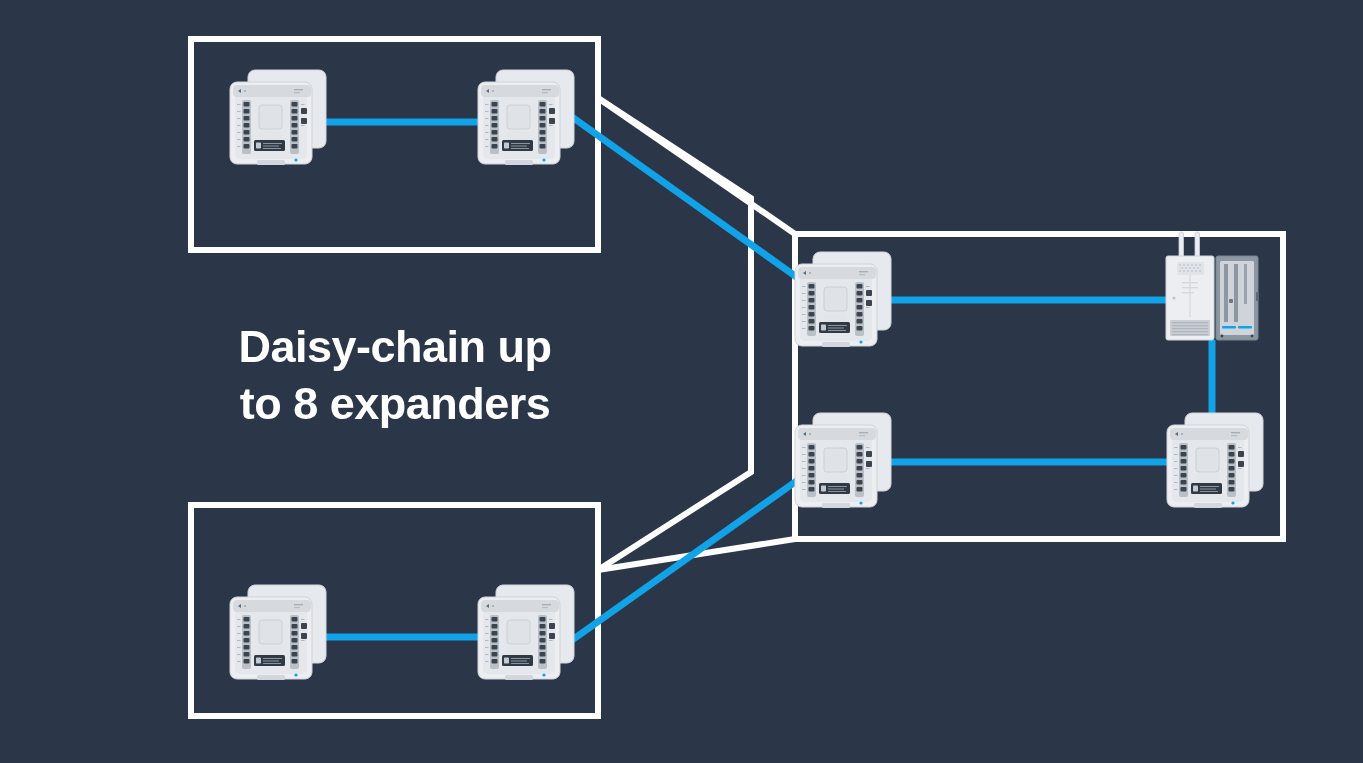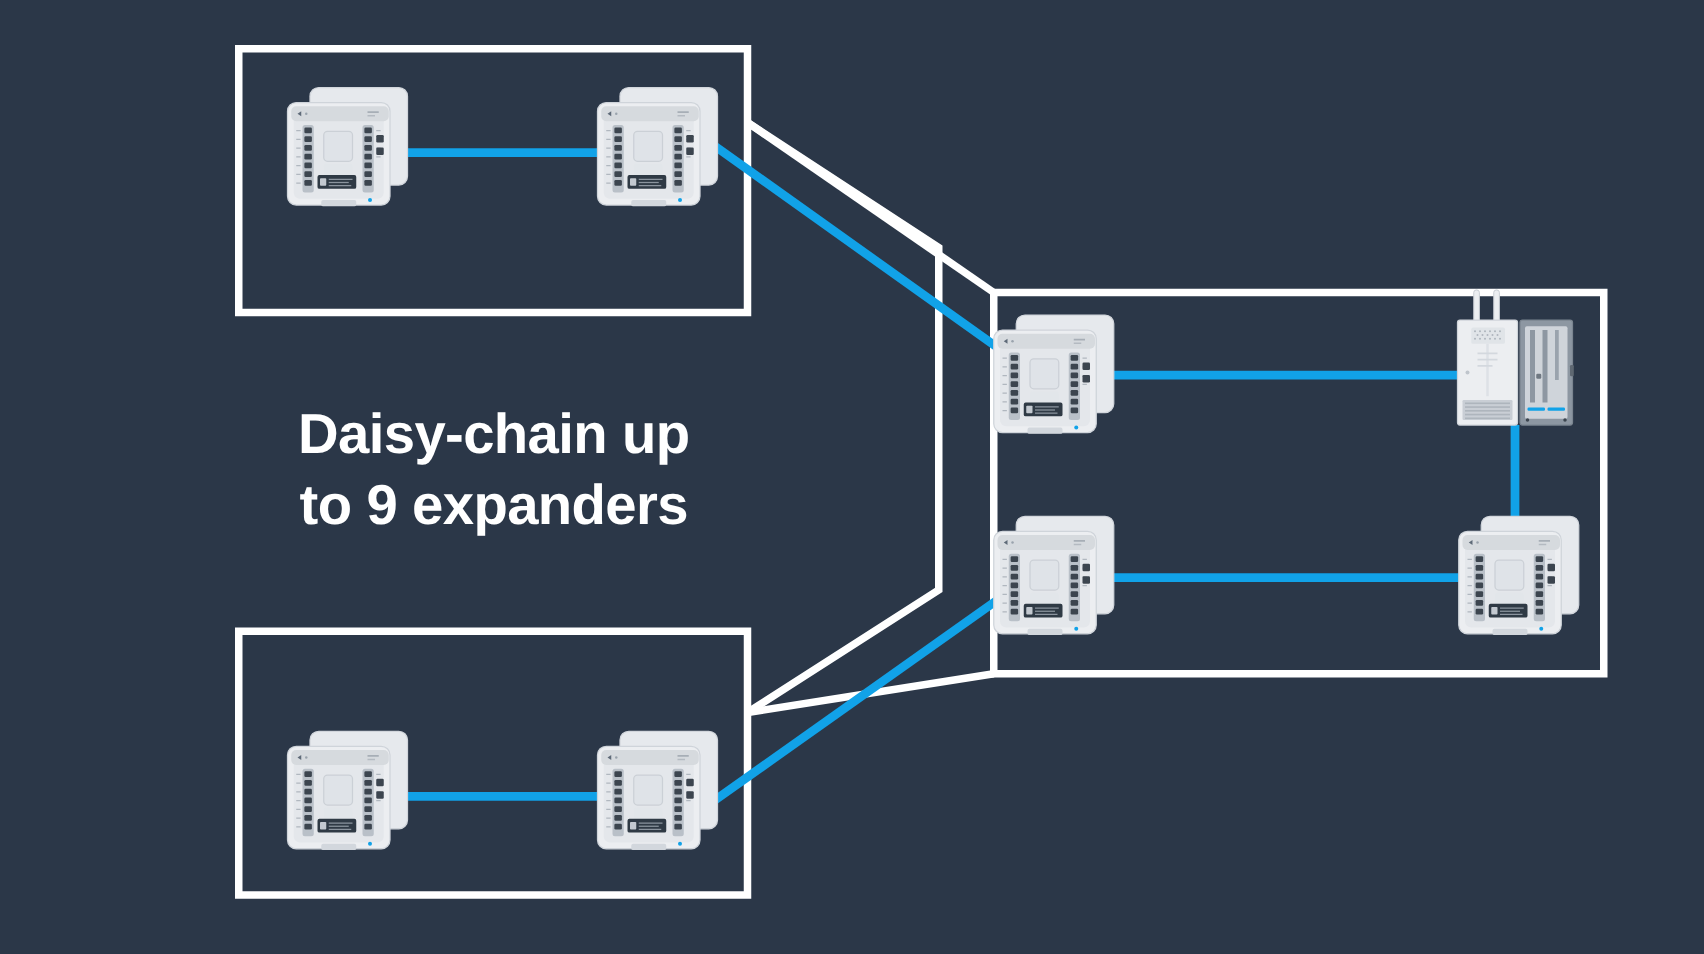--- a/index.html
+++ b/index.html
@@ -204,15 +204,15 @@
       <g transform="translate(1169,421)">
         <use href="#expander-symbol"></use>
       </g>
       <g transform="translate(1166,254)">
         <use href="#control-panel-symbol"></use>
       </g>
     </g>
   </svg>
 
   <div class="caption">Daisy-chain up
-to 9 expanders</div>
+to 8 expanders</div>
 
 </div>
 
 </body></html>

